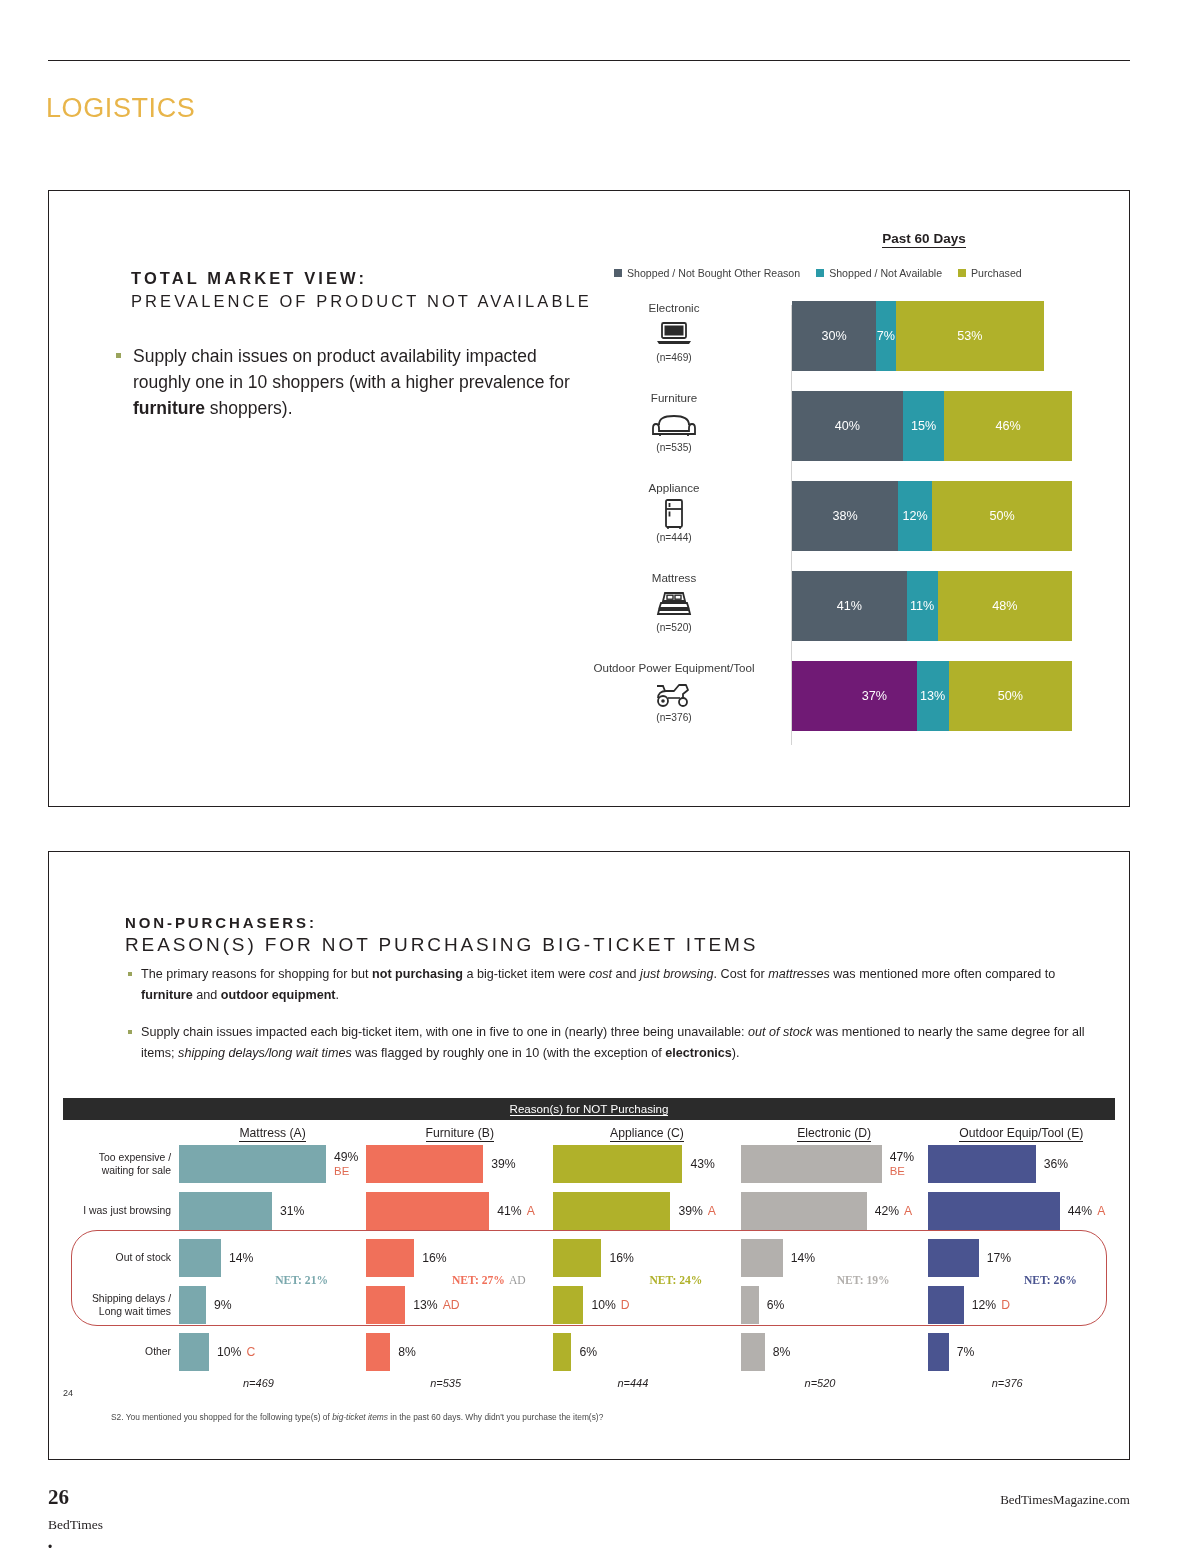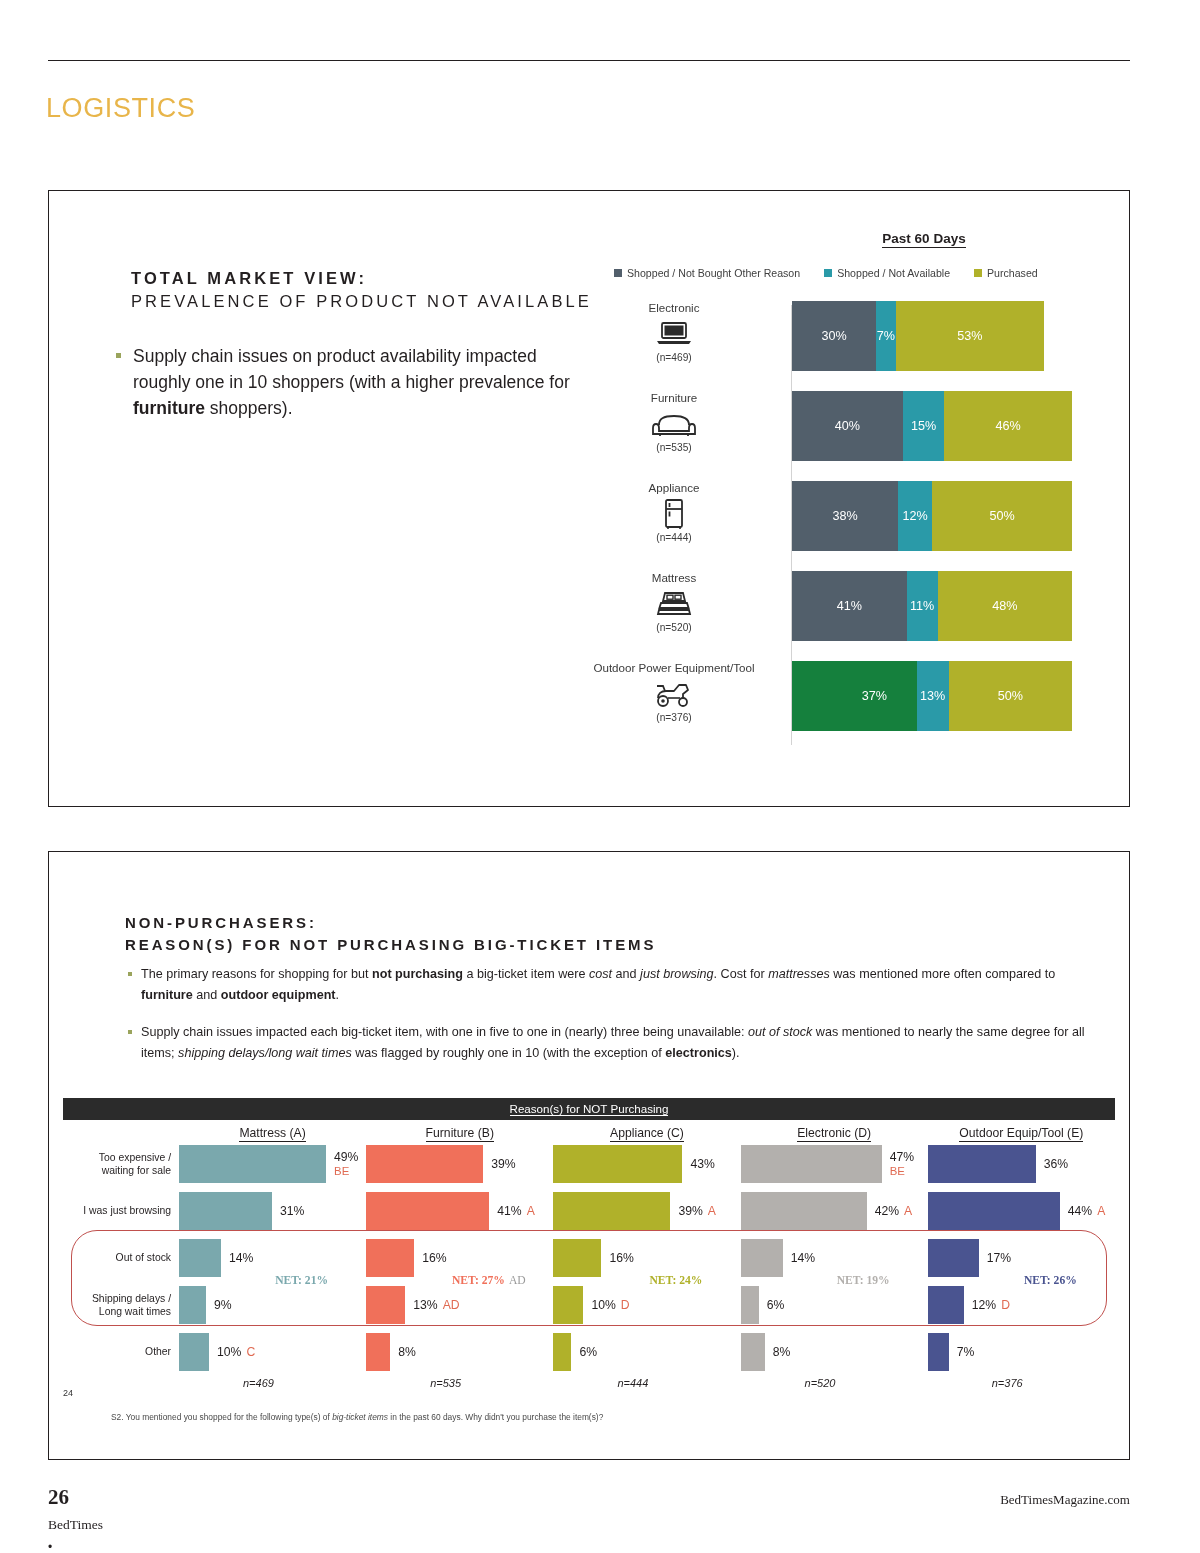--- a/index.html
+++ b/index.html
@@ -33,39 +33,39 @@
   .bul b{font-weight:700;}
   .subdash{position:relative;margin-top:18px;margin-left:42px;padding-left:18px;
     font-size:11.5px;line-height:17px;letter-spacing:.55px;color:#3a3a3a;}
   .subdash:before{content:"–";position:absolute;left:0;top:0;color:#9aa45c;}
 
   
   .chart-head{position:absolute;left:660px;top:38px;width:430px;text-align:center;}
   .chart-head .ptitle{display:inline-block;font-size:13.5px;font-weight:700;
      border-bottom:1.4px solid #231f20;padding-bottom:1px;}
   .legend{position:absolute;left:565px;top:76px;width:500px;display:flex;
-     justify-content:flex-start;gap:24px;font-size:10.6px;color:#404040;}
+     justify-content:flex-start;gap:16px;font-size:10.6px;color:#404040;}
   .legend .li{display:flex;align-items:center;gap:5px;white-space:nowrap;}
   .swatch{width:8px;height:8px;display:inline-block;}
 
   .bars{position:absolute;left:560px;top:110px;width:510px;}
   .axis{position:absolute;left:182px;top:4px;width:1px;height:440px;background:#d3d3d3;}
   .row{position:relative;height:80px;margin-bottom:10px;}
   .rowlab{position:absolute;right:330px;top:0;width:230px;text-align:center;}
   .rowlab .nm{font-size:11.6px;color:#3b3b3b;line-height:14px;white-space:nowrap;}
   .rowlab .nn{font-size:10.2px;color:#3b3b3b;margin-top:1px;}
   .icon-box{height:34px;display:flex;align-items:center;justify-content:center;margin:2px 0 1px;}
   .stack{position:absolute;left:183px;top:0;height:70px;width:280px;display:flex;}
   .seg{height:100%;display:flex;align-items:center;justify-content:center;
       color:#fff;font-size:12.6px;}
 
   
   .s2-title{position:absolute;left:76px;top:60px;}
   .s2-l1{font-size:15px;font-weight:700;letter-spacing:2.9px;line-height:21px;}
-  .s2-l2{font-size:15px;font-weight:700;letter-spacing:2.9px;line-height:24px;}
+  .s2-l2{font-size:19px;font-weight:400;letter-spacing:2.9px;line-height:24px;}
   .s2-bullets{position:absolute;left:78px;top:112px;width:980px;}
   .b2{position:relative;padding-left:14px;font-size:12.6px;line-height:21px;color:#231f20;
       margin-bottom:16px;}
   .b2:before{content:"";position:absolute;left:1px;top:8px;width:3.5px;height:3.5px;background:#9aa45c;}
   .b2 b{font-weight:700;} .b2 i{font-style:italic;}
 
   .tbl{position:absolute;left:14px;top:246px;width:1052px;}
   .tbar{height:22px;background:#2b2b2b;color:#fff;display:flex;align-items:center;
      justify-content:center;font-size:11.6px;}
   .tbar span{border-bottom:1px solid #fff;padding-bottom:0px;}
@@ -231,21 +231,21 @@
                 <path d="M13 11l-2-5H5" fill="none" stroke="#2b2b2b" stroke-width="1.8"></path>
                 <circle cx="11" cy="21" r="5" fill="none" stroke="#2b2b2b" stroke-width="1.8"></circle>
                 <circle cx="11" cy="21" r="1.8" fill="#2b2b2b"></circle>
                 <circle cx="31" cy="22" r="4" fill="none" stroke="#2b2b2b" stroke-width="1.8"></circle>
                 <path d="M16 18h12" stroke="#2b2b2b" stroke-width="1.6"></path>
               </svg>
             </div>
             <div class="nn">(n=376)</div>
           </div>
           <div class="stack">
-            <div class="seg" style="background: #15803d; width: 96px; padding-left: 40px;">37%</div>
+            <div class="seg" style="background: #701a75; width: 96px; padding-left: 40px;">37%</div>
             <div class="seg" style="background: rgb(42, 154, 168); width: 36.4px;">13%</div>
             <div class="seg" style="background: rgb(176, 177, 42); width: 140px;">50%</div>
           </div>
         </div>
       </div>
   </div>
 
   <div class="panel" id="panel2">
 
     <div class="s2-title">

